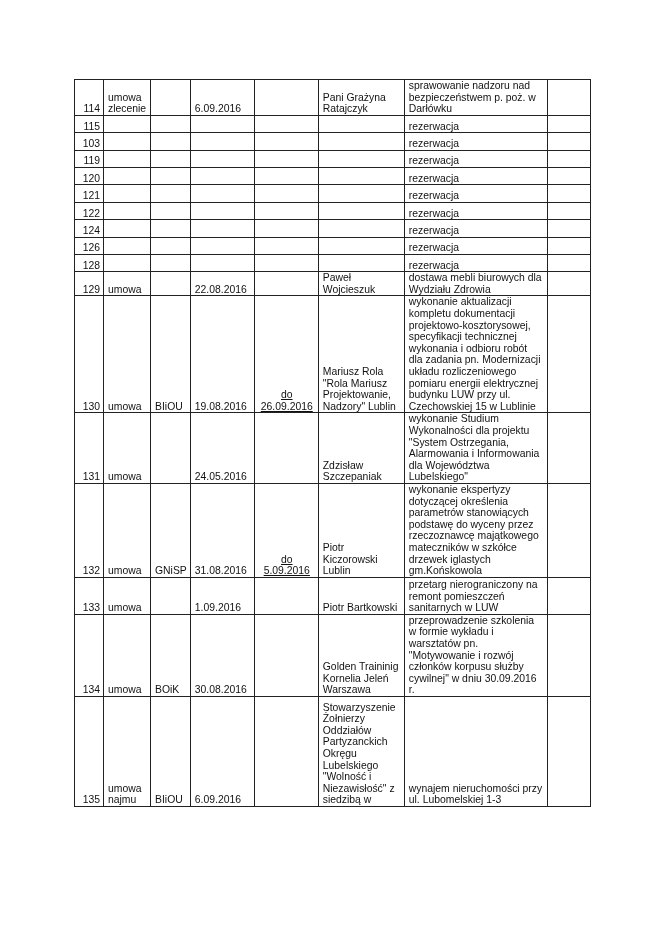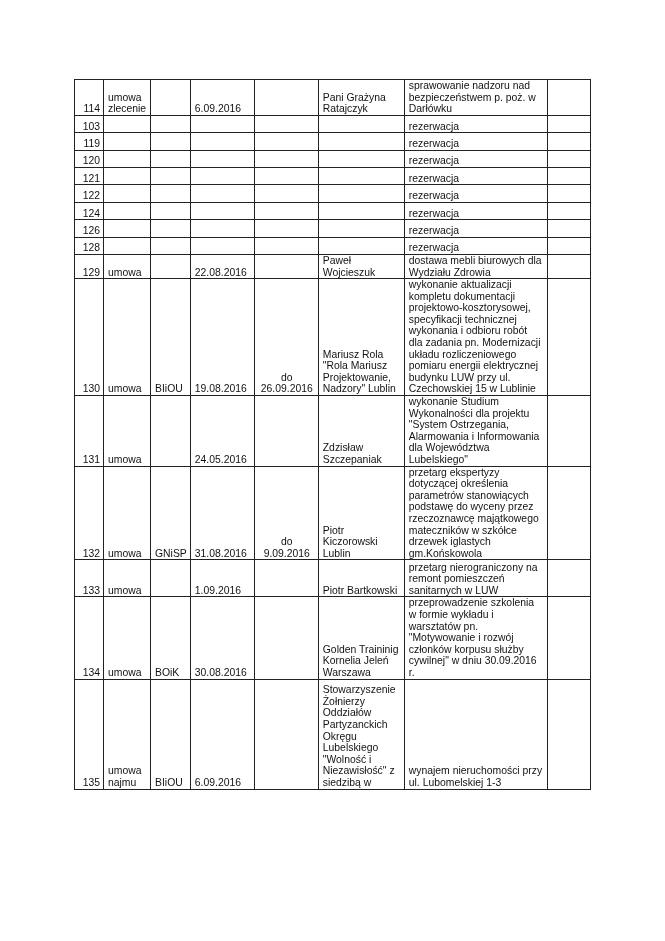--- a/index.html
+++ b/index.html
@@ -3,21 +3,21 @@
 <meta charset="utf-8">
 <style>
   html, body { margin: 0; padding: 0; background: #ffffff; }
   body { width: 665px; height: 941px; position: relative; overflow: hidden;
          font-family: "Liberation Sans", sans-serif; color: #111; }
   #doc-table { position: absolute; left: 74px; top: 79px; border-collapse: collapse;
                table-layout: fixed; font-size: 10.4px; line-height: 11.6px; }
   #doc-table td { border: 1px solid #222; padding: 0 3px 0 4px; vertical-align: bottom;
                   overflow: hidden; white-space: normal; word-wrap: break-word; }
   #doc-table td.c-nr { text-align: right; padding: 0 3px 0 2px; }
-  #doc-table td.c-term { text-align: center; }
+  #doc-table td.c-term { text-align: center; text-decoration: underline; }
   #doc-table tr.r-res td { height: 16.4px; }
 </style>
 </head>
 <body>
 
 <table id="doc-table">
   <colgroup>
     <col style="width:29px">
       <col style="width:47px">
       <col style="width:39px">
@@ -32,20 +32,30 @@
         <td class="c-nr">114</td>
         <td class="c-type">umowa zlecenie</td>
         <td class="c-unit"></td>
         <td class="c-date">6.09.2016</td>
         <td class="c-term"></td>
         <td class="c-party">Pani Grażyna Ratajczyk</td>
         <td class="c-subject">sprawowanie nadzoru nad bezpieczeństwem p. poż. w Darłówku</td>
         <td class="c-notes"></td>
       </tr>
       <tr class="r-res">
+        <td class="c-nr">115</td>
+        <td class="c-type"></td>
+        <td class="c-unit"></td>
+        <td class="c-date"></td>
+        <td class="c-term"></td>
+        <td class="c-party"></td>
+        <td class="c-subject">rezerwacja</td>
+        <td class="c-notes"></td>
+      </tr>
+      <tr class="r-res">
         <td class="c-nr">103</td>
         <td class="c-type"></td>
         <td class="c-unit"></td>
         <td class="c-date"></td>
         <td class="c-term"></td>
         <td class="c-party"></td>
         <td class="c-subject">rezerwacja</td>
         <td class="c-notes"></td>
       </tr>
       <tr class="r-res">
@@ -146,23 +156,23 @@
         <td class="c-term"></td>
         <td class="c-party">Zdzisław Szczepaniak</td>
         <td class="c-subject">wykonanie Studium Wykonalności dla projektu "System Ostrzegania, Alarmowania i Informowania dla Województwa Lubelskiego"</td>
         <td class="c-notes"></td>
       </tr>
       <tr style="height: 93px;">
         <td class="c-nr">132</td>
         <td class="c-type">umowa</td>
         <td class="c-unit">GNiSP</td>
         <td class="c-date">31.08.2016</td>
-        <td class="c-term">do 9.09.2016</td>
+        <td class="c-term">do 5.09.2016</td>
         <td class="c-party">Piotr Kiczorowski Lublin</td>
-        <td class="c-subject">przetarg ekspertyzy dotyczącej określenia parametrów stanowiących podstawę do wyceny przez rzeczoznawcę majątkowego mateczników w szkółce drzewek iglastych gm.Końskowola</td>
+        <td class="c-subject">wykonanie ekspertyzy dotyczącej określenia parametrów stanowiących podstawę do wyceny przez rzeczoznawcę majątkowego mateczników w szkółce drzewek iglastych gm.Końskowola</td>
         <td class="c-notes"></td>
       </tr>
       <tr style="height: 37px;">
         <td class="c-nr">133</td>
         <td class="c-type">umowa</td>
         <td class="c-unit"></td>
         <td class="c-date">1.09.2016</td>
         <td class="c-term"></td>
         <td class="c-party">Piotr Bartkowski</td>
         <td class="c-subject">przetarg nierograniczony na remont pomieszczeń sanitarnych w LUW</td>

